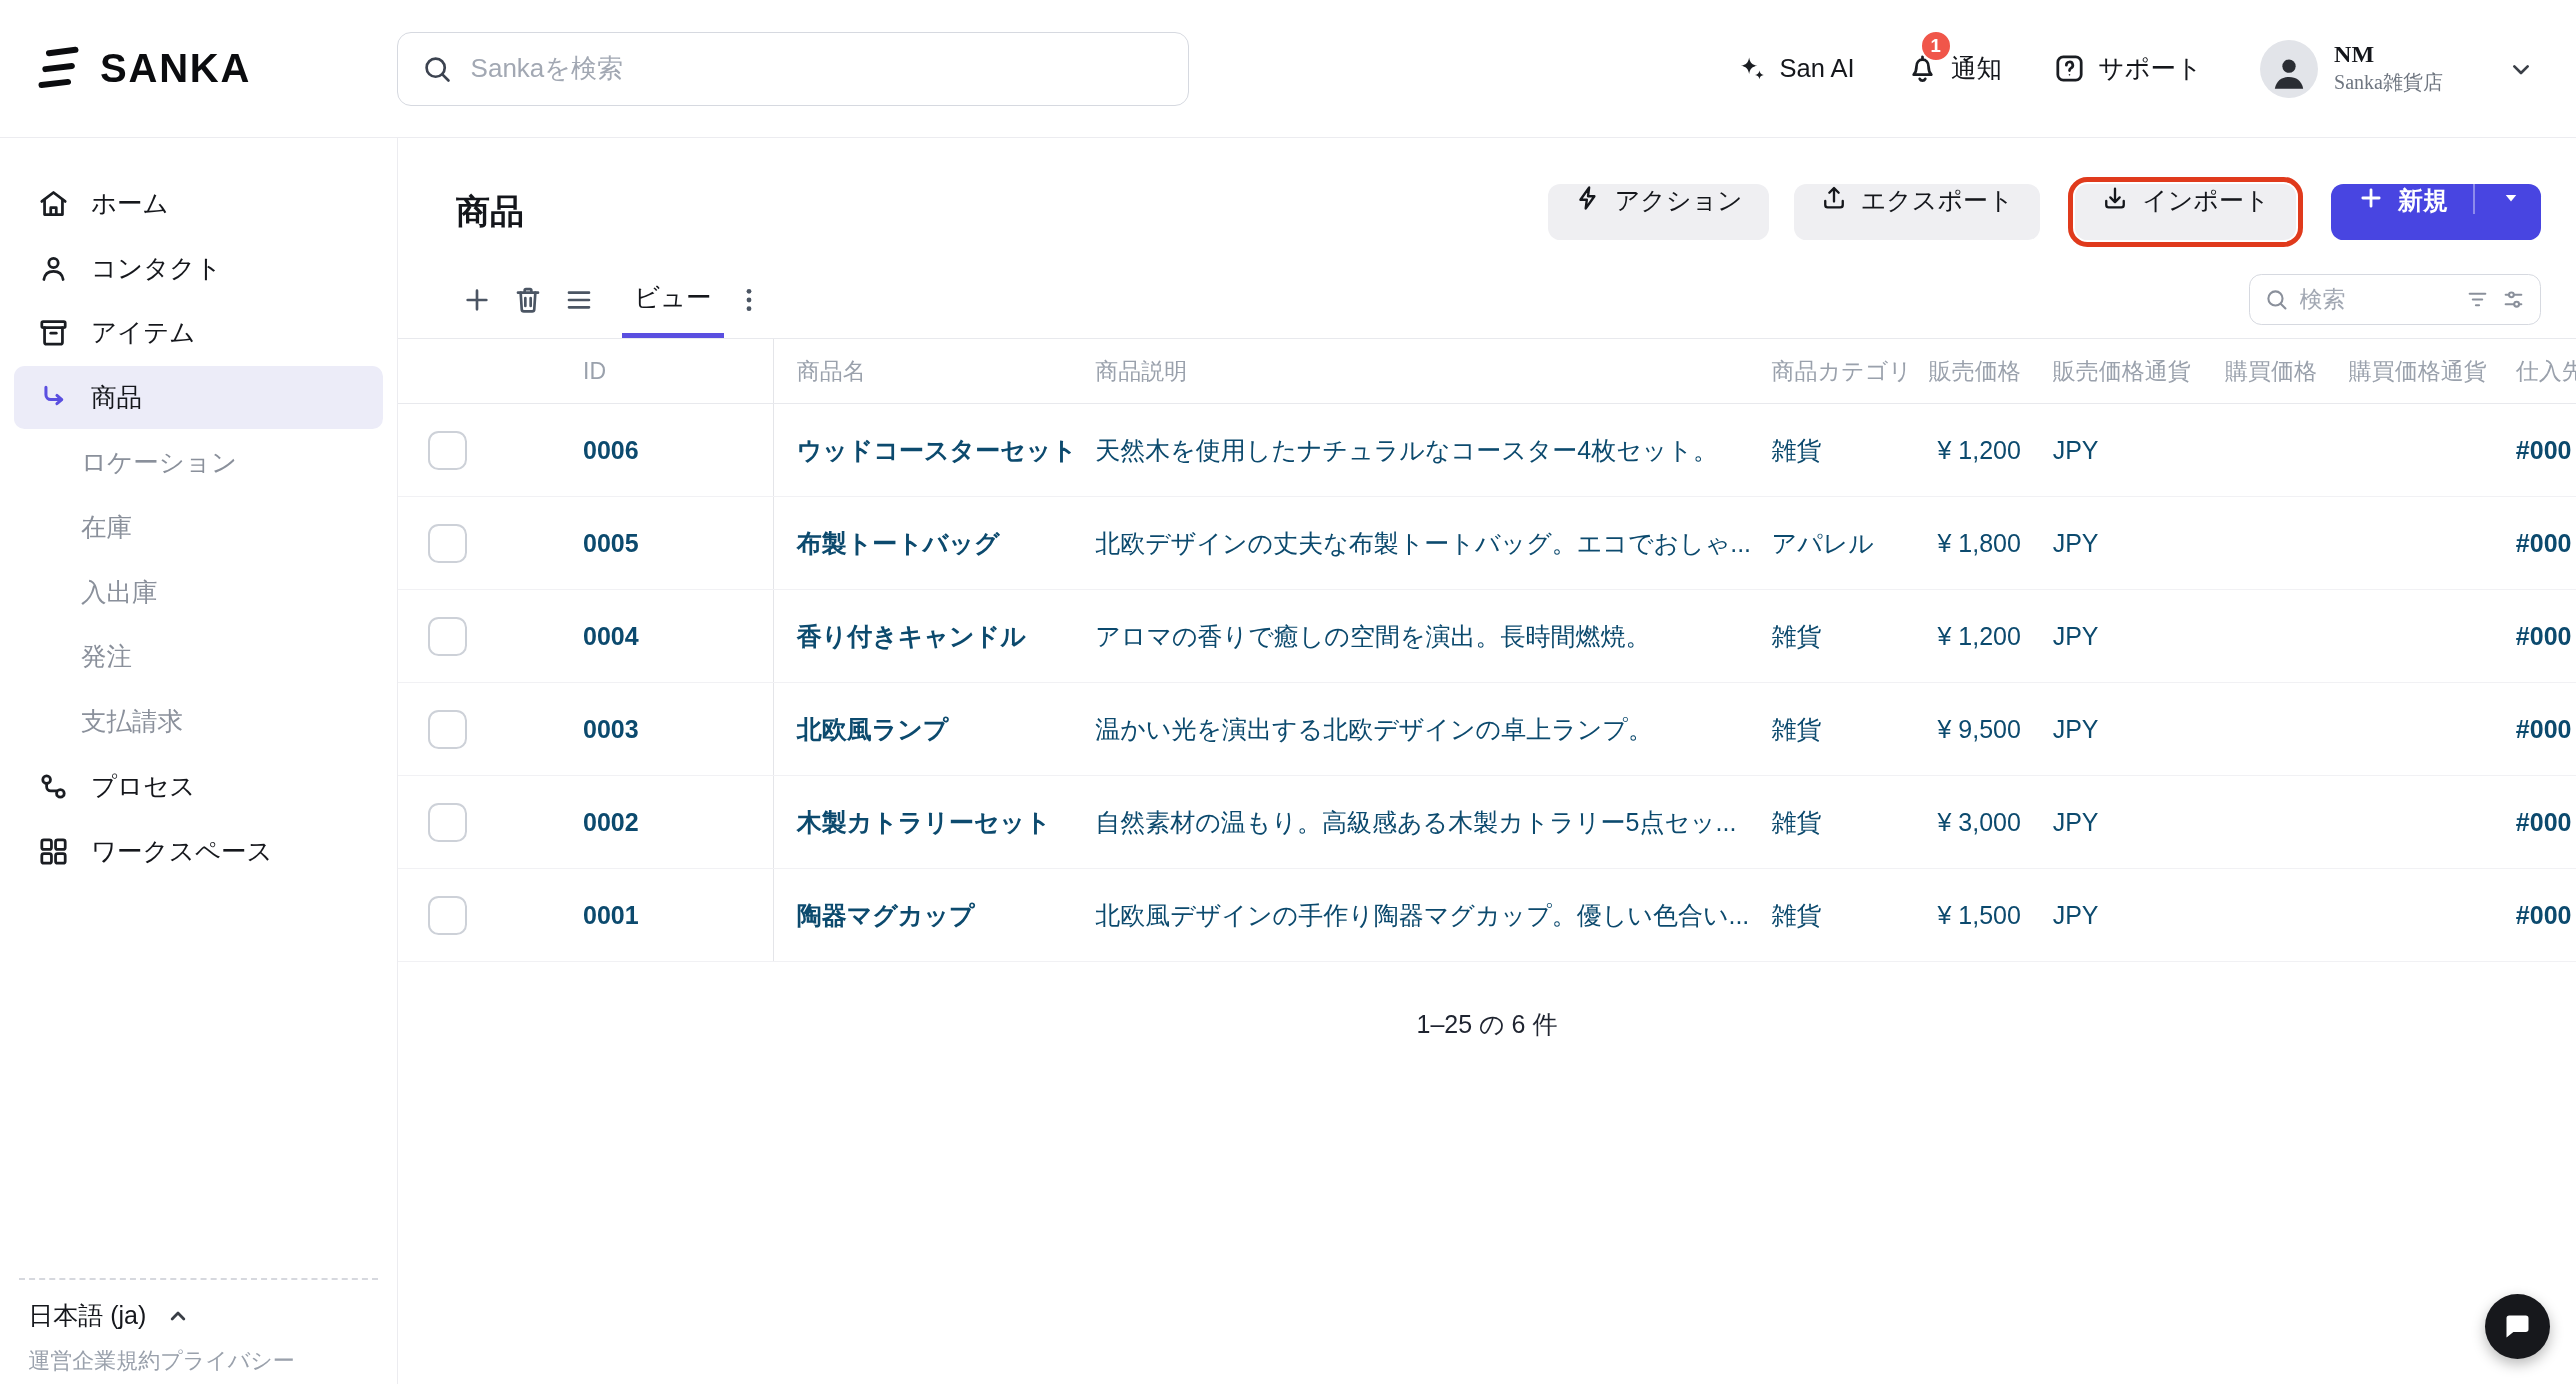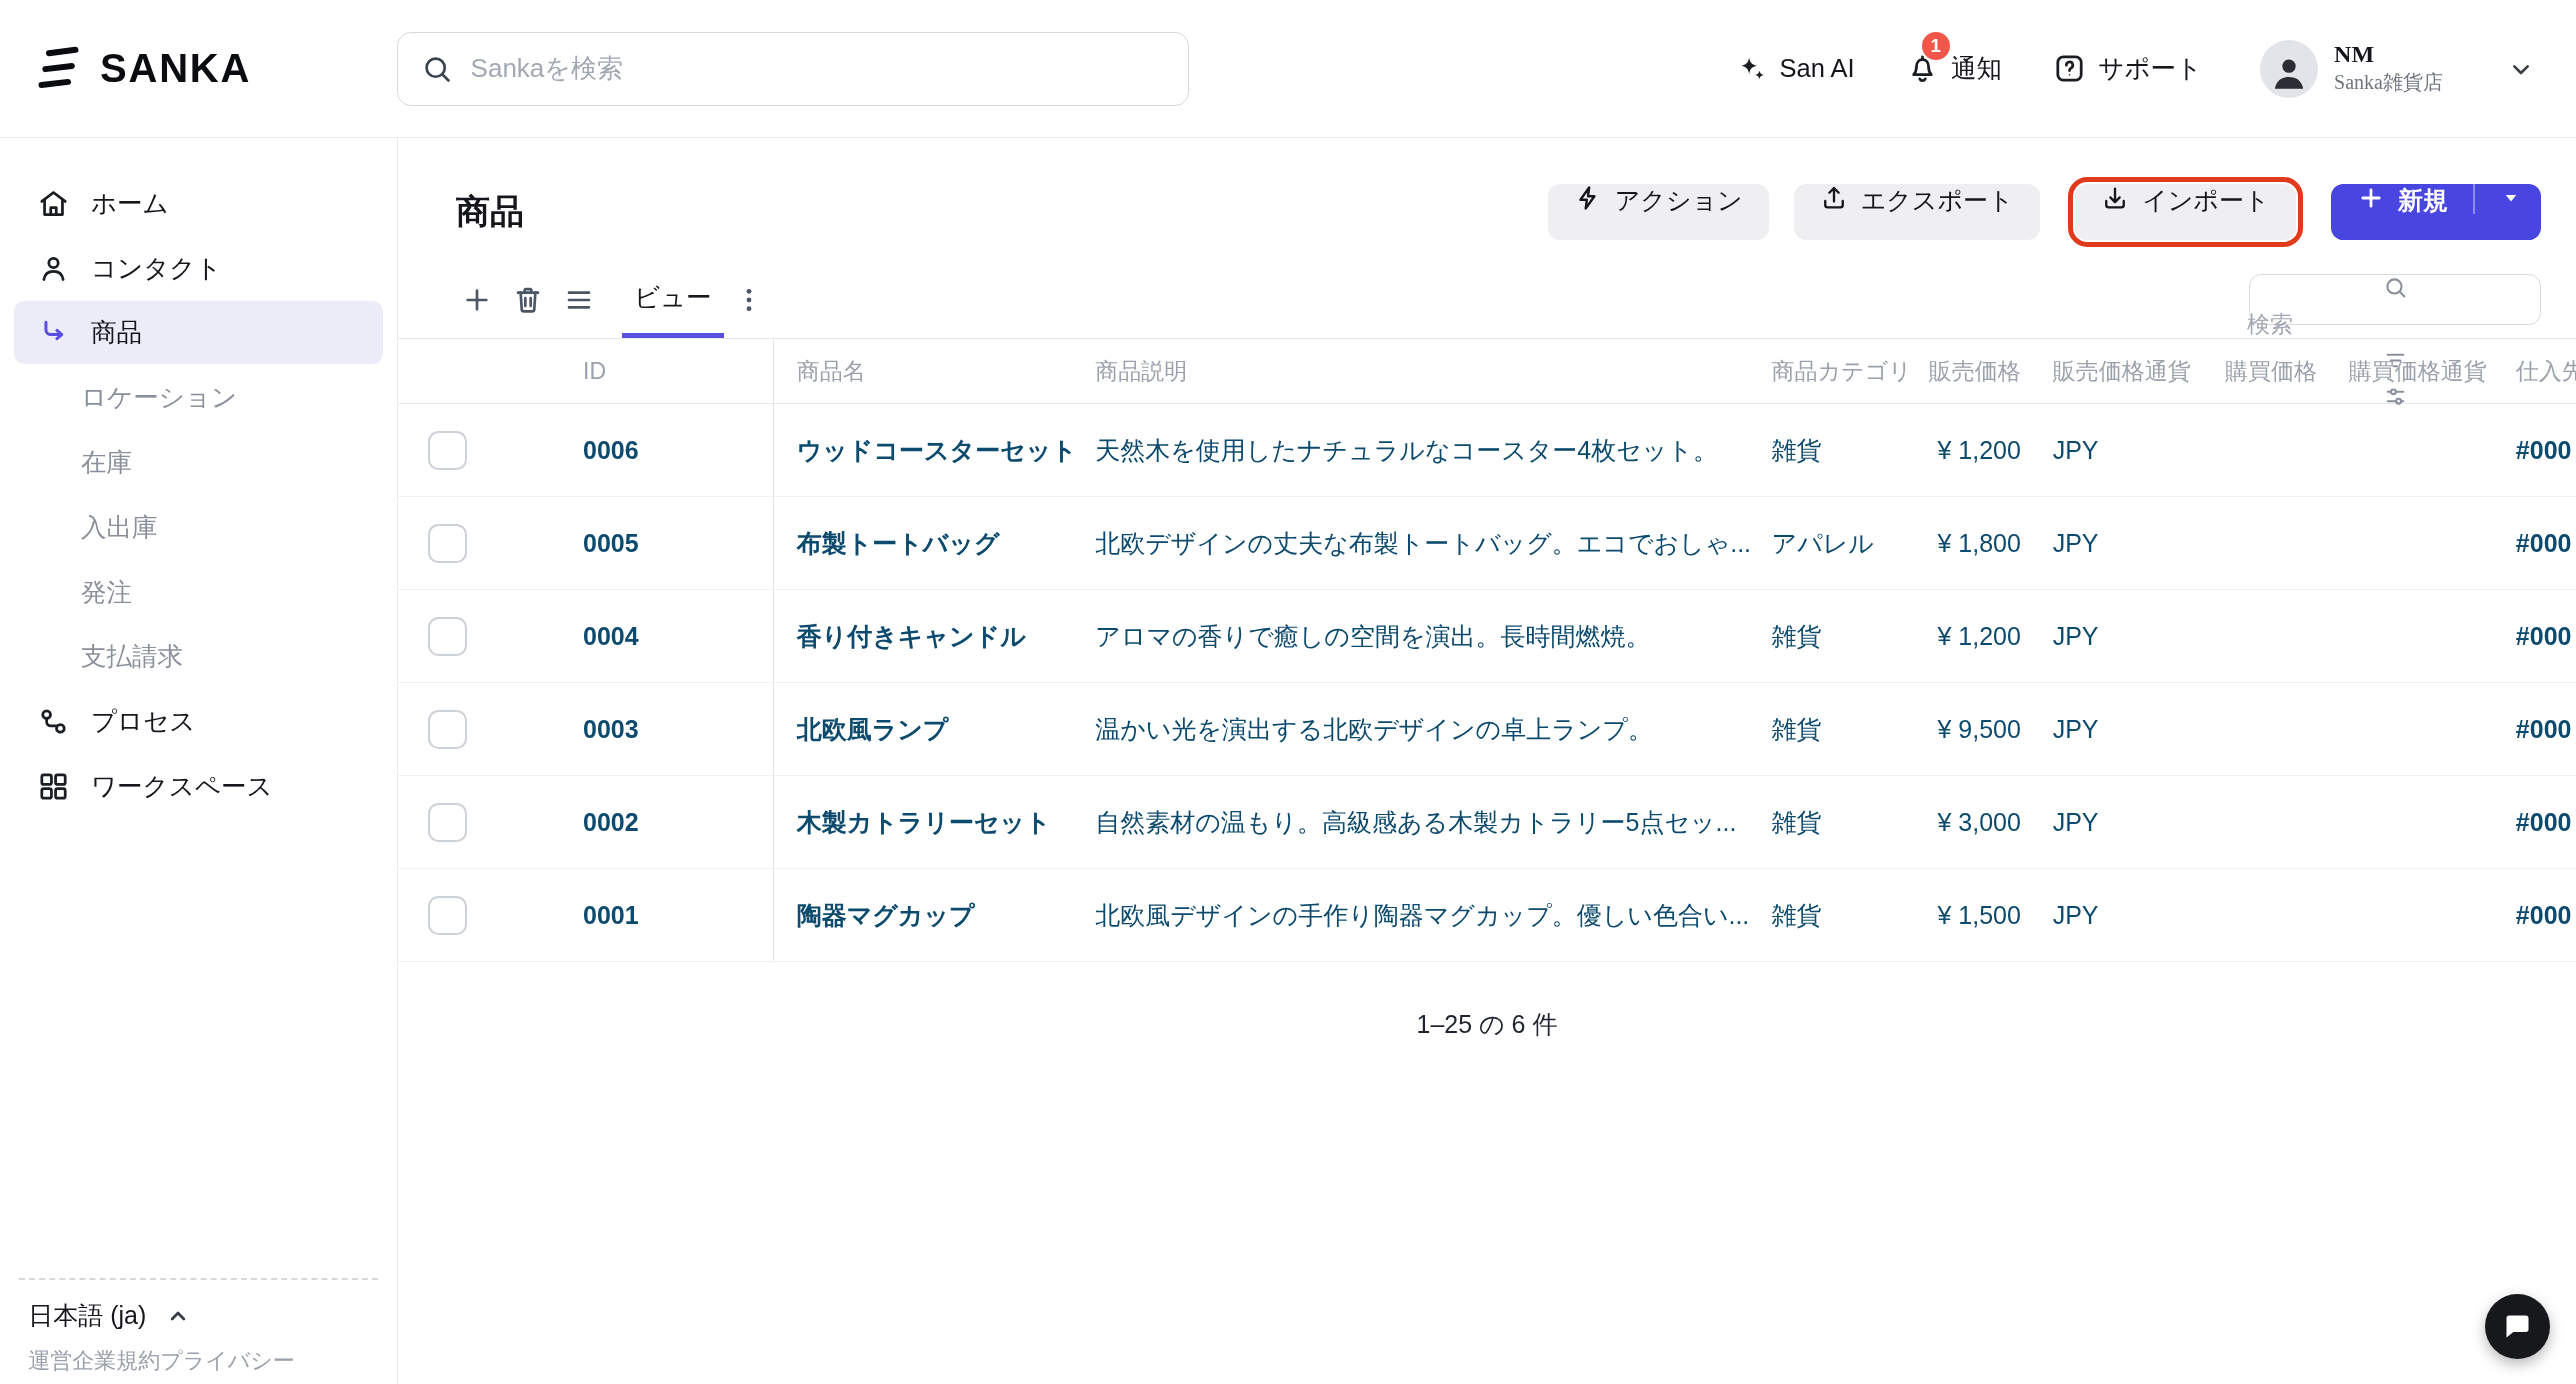--- a/index.html
+++ b/index.html
@@ -103,21 +103,21 @@
   }
   .tool-btn svg { width: 32px; height: 32px; }
   .view-tab {
     display: flex; align-items: center; padding: 0 12.3px; margin-left: 17.6px;
     font-size: 25.5px; font-weight: 500; color: #15171c;
     border-bottom: 5.3px solid #5a4fe0; cursor: pointer;
   }
   .table-search {
     margin-left: auto; align-self: center; width: 292px; height: 51px;
     border: 1.8px solid #d6d9e0; border-radius: 12.3px;
-    display: flex; align-items: center; gap: 10.6px; padding: 0 14px; flex-direction: column;
+    display: flex; align-items: center; gap: 10.6px; padding: 0 14px;
   }
   .table-search svg { width: 25px; height: 25px; color: #8a909b; }
   .table-search input { font-size: 23px; }
   .table-search .right-ic { color: #3f4754; cursor: pointer; }
 
   .table-wrap { overflow: hidden; width: 100%; }
   table { border-collapse: collapse; table-layout: fixed; width: 2341px; }
   th {
     height: 65px; font-size: 23px; font-weight: 500; color: #9aa1ac; text-align: left;
     padding: 0 0 0 23px; white-space: nowrap; overflow: hidden;
@@ -245,20 +245,30 @@
   <div class="nav-item">
     <span class="icon">
       <svg viewBox="0 0 24 24" fill="none" stroke="currentColor" stroke-width="2" stroke-linecap="round" stroke-linejoin="round">
         <circle cx="12" cy="8" r="3.4"></circle>
           <path d="M5 20c.6-4 3.4-6 7-6s6.4 2 7 6"></path>
       </svg>
     </span>
     <span>コンタクト</span>
   </div>
 
+  <div class="nav-item">
+    <span class="icon">
+      <svg viewBox="0 0 24 24" fill="none" stroke="currentColor" stroke-width="2" stroke-linecap="round" stroke-linejoin="round">
+        <rect x="3.5" y="4" width="17" height="4.5" rx="1"></rect>
+        <path d="M5.5 8.5V19a1.5 1.5 0 0 0 1.5 1.5h10a1.5 1.5 0 0 0 1.5-1.5V8.5"></path>
+          <path d="M10 12.5h4"></path>
+      </svg>
+    </span>
+    <span>アイテム</span>
+  </div>
 
   <div class="nav-item active">
     <span class="icon">
       <svg viewBox="0 0 24 24" fill="none" stroke="currentColor" stroke-width="2.2" stroke-linecap="round" stroke-linejoin="round">
         <path d="M6.5 4.5v5.5a3.5 3.5 0 0 0 3.5 3.5h7.5"></path>
           <path d="M14.5 10.5 18 13.5l-3.5 3"></path>
       </svg>
     </span>
     <span>商品</span>
   </div>

